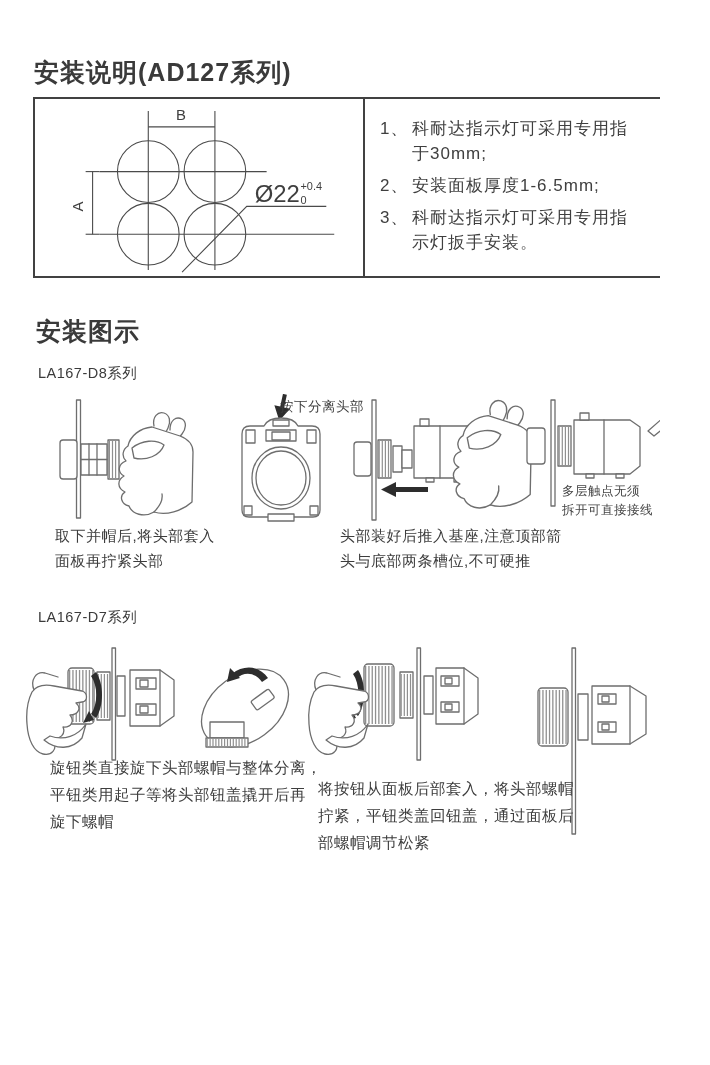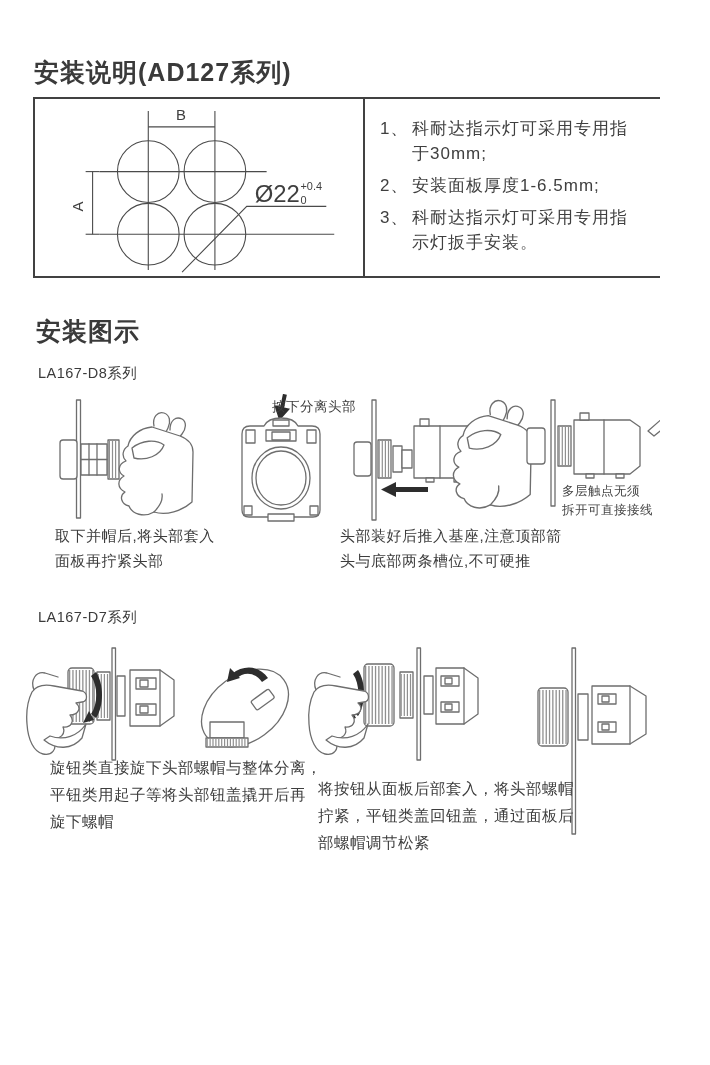--- a/index.html
+++ b/index.html
@@ -126,21 +126,21 @@
     <rect class="ln" x="20" y="36" width="9" height="13"></rect>
     <rect class="ln" x="81" y="36" width="9" height="13"></rect>
     <rect class="ln" x="40" y="36" width="30" height="11"></rect>
     <rect class="ln" x="46" y="38" width="18" height="8"></rect>
     <ellipse class="ln" cx="55" cy="84" rx="29" ry="31"></ellipse>
     <ellipse class="ln" cx="55" cy="84" rx="25" ry="27"></ellipse>
     <rect class="ln" x="18" y="112" width="8" height="9"></rect>
     <rect class="ln" x="84" y="112" width="8" height="9"></rect>
     <rect class="fw" x="42" y="120" width="26" height="7"></rect>
   </svg>
-  <div class="abs annot" style="left:272px; top:398px;">按下分离头部</div>
+  <div class="abs annot" style="left:280px; top:398px;">按下分离头部</div>
 
   <svg class="abs" style="left:350px; top:396px;" viewBox="0 0 196 130" width="196" height="130">
     <rect class="ln" x="22" y="4" width="4" height="120"></rect>
     <rect class="fw" x="4" y="46" width="17" height="34" rx="3"></rect>
     <rect class="fw" x="28" y="44" width="13" height="38"></rect>
     <line class="kn" x1="28.6" y1="63" x2="40.4" y2="63" stroke-width="36" stroke-dasharray="1.2 1.9"></line>
     <rect class="fw" x="43" y="50" width="9" height="26"></rect>
     <rect class="fw" x="52" y="54" width="10" height="18"></rect>
     <path class="fw" d="M64 30 H122 L132 38 V74 L122 82 H64 Z"></path>
     <rect class="fw" x="70" y="23" width="9" height="7"></rect>

